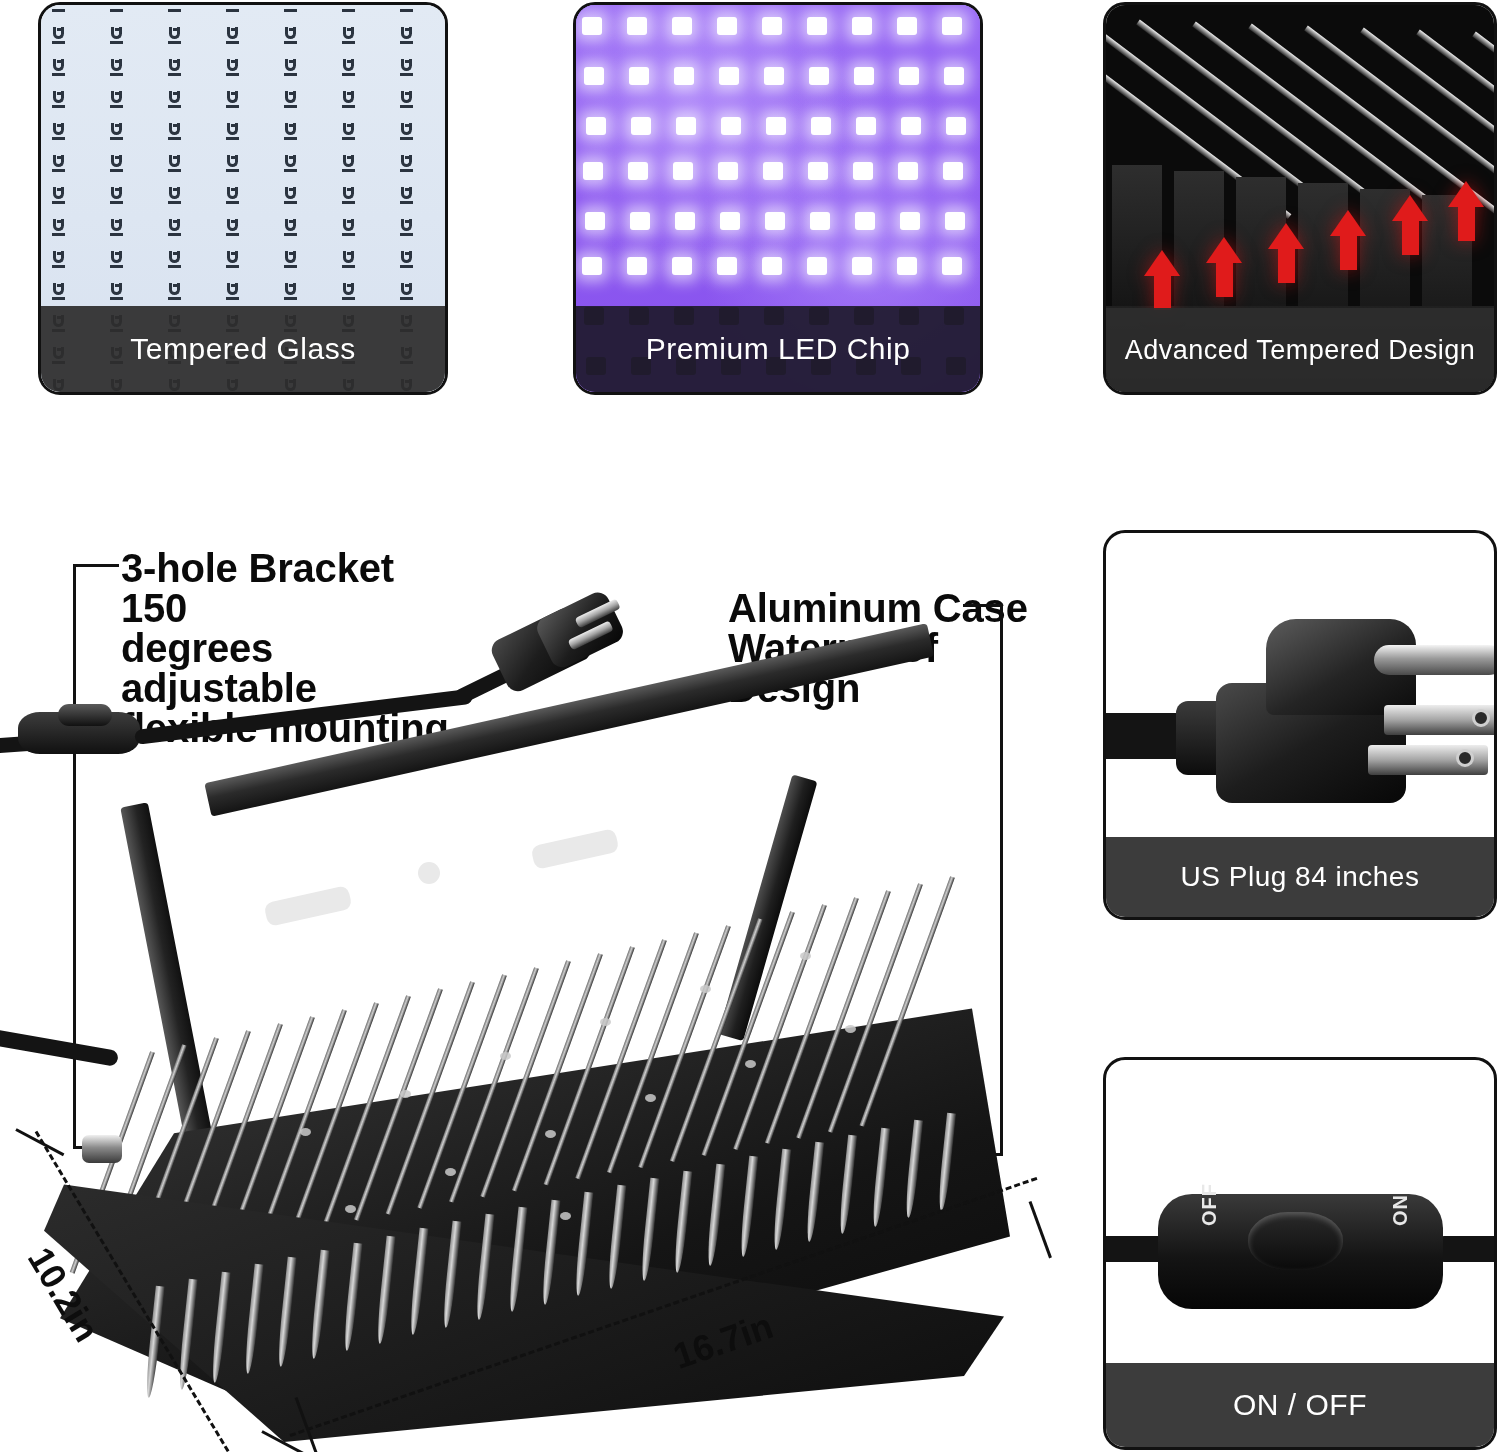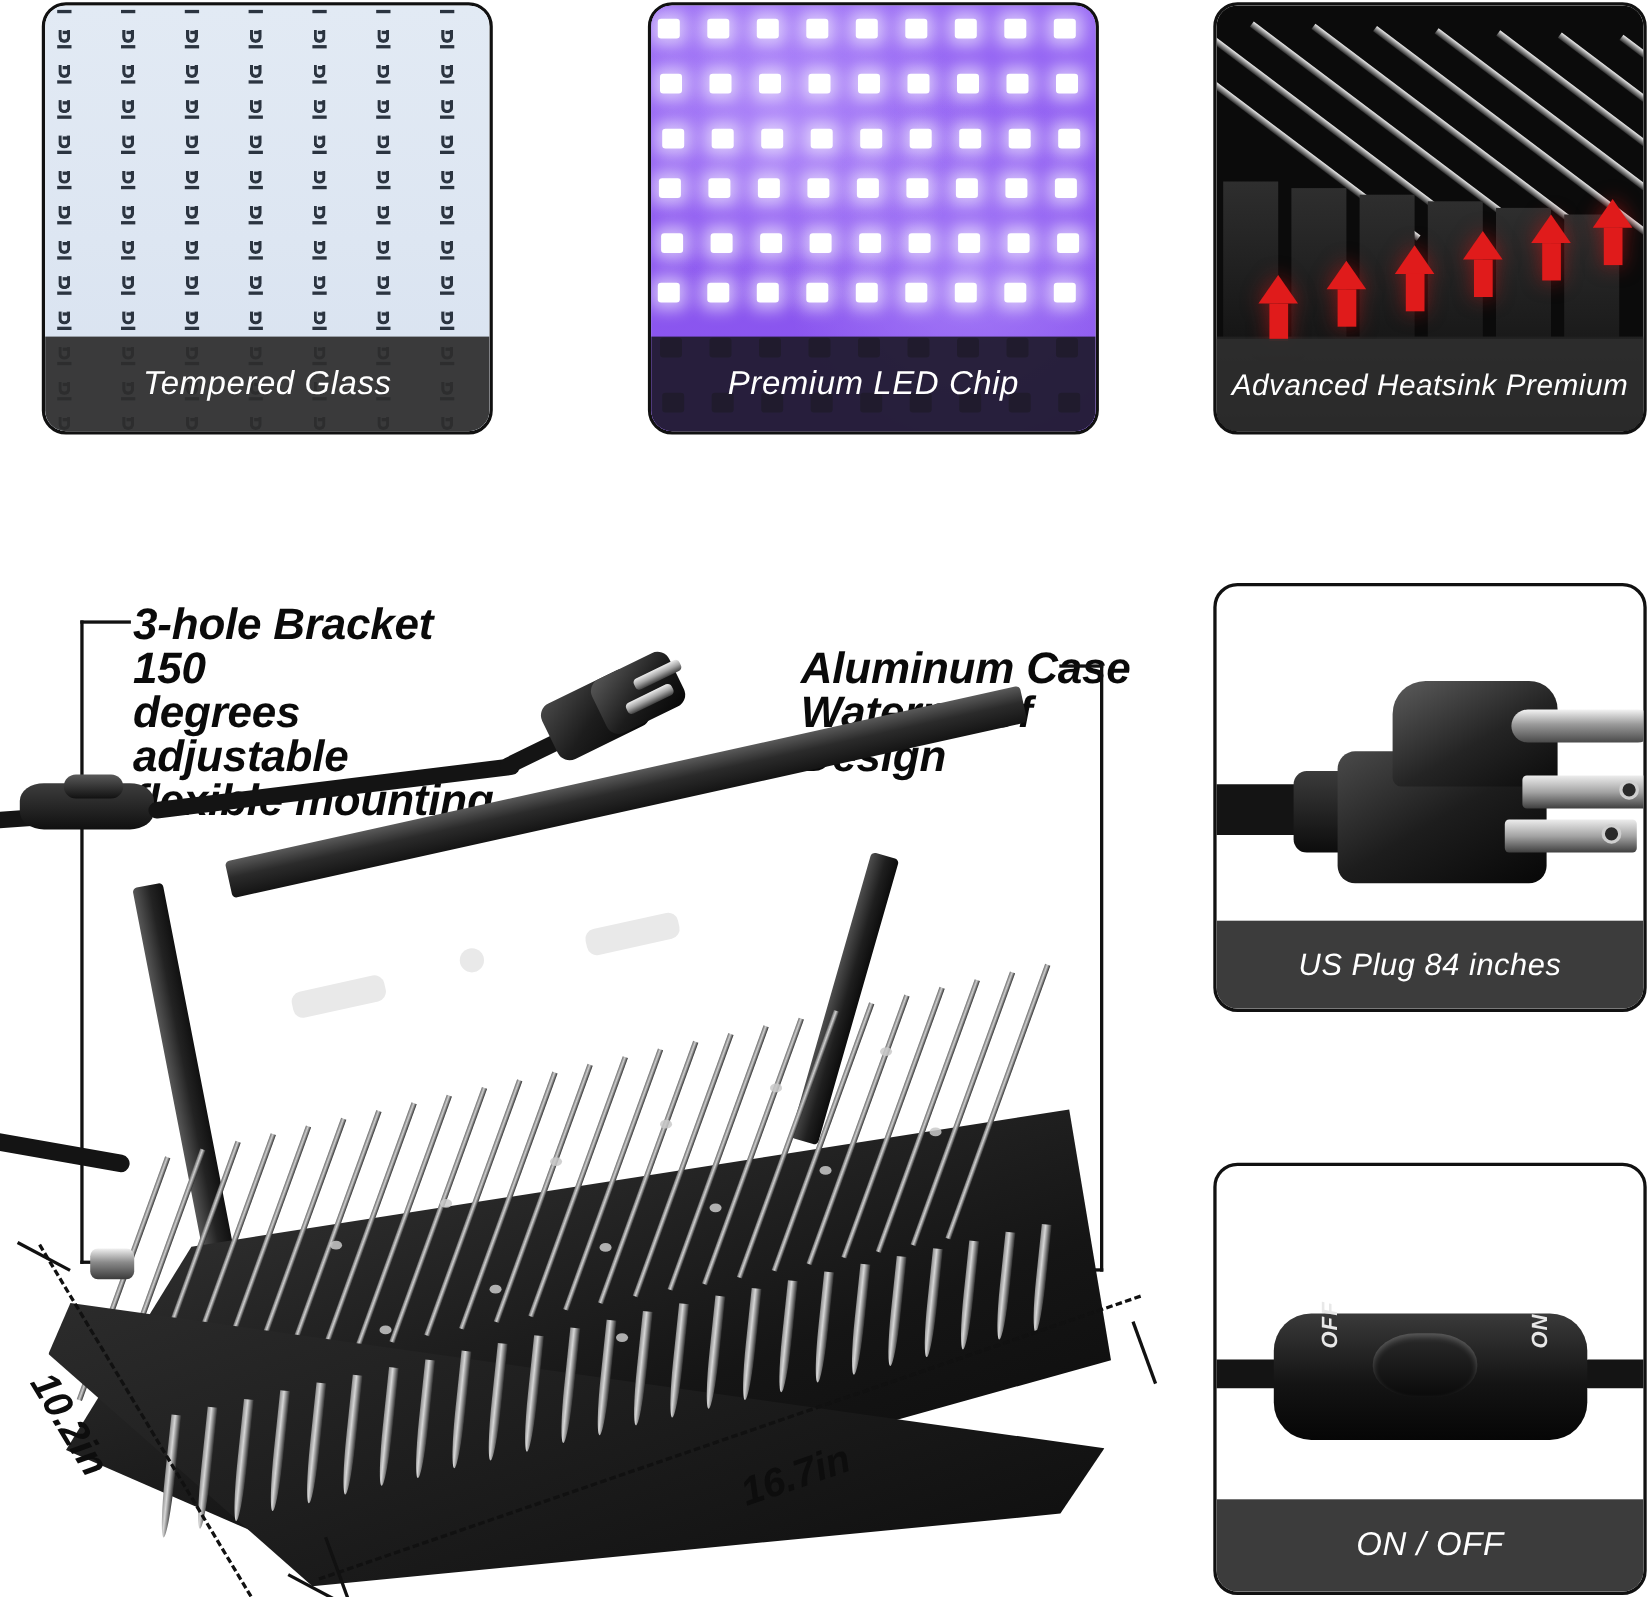--- a/index.html
+++ b/index.html
@@ -4,21 +4,21 @@
 <style>
   * { box-sizing: border-box; margin: 0; padding: 0; }
   body {
     width: 1500px;
     height: 1452px;
     background: #ffffff;
     font-family: "Liberation Sans", sans-serif;
     position: relative;
     overflow: hidden;
   }
-  .stage { position: absolute; left: 0; top: 0; width: 1500px; height: 1452px; font-style: italic; }
+  .stage { position: absolute; left: 0; top: 0; width: 1500px; height: 1452px; }
 
   
   .tile {
     position: absolute;
     border: 3px solid #111;
     border-radius: 22px;
     overflow: hidden;
     background: #fff;
   }
   .tile-art { position: absolute; left: 0; top: 0; width: 100%; height: 100%; }
@@ -51,21 +51,21 @@
     display:block; width: 11px; height: 12px;
     border: 3px solid #2b3440; border-top: none;
     border-radius: 0 0 7px 7px;
     position: relative;
   }
   .glass-cell b::after{
     content:""; position:absolute; left:1px; top:1px; width:5px; height:3px; background:#2b3440;
   }
 
   
-  #tile-led { left: 573px; top: 2px; width: 410px; height: 393px; margin-left: 16px; }
+  #tile-led { left: 573px; top: 2px; width: 410px; height: 393px; }
   .led-bg { position:absolute; inset:0; background:#8b5cf6; }
   .led-glow { position:absolute; inset:0;
     background:
       radial-gradient(circle at 30% 28%, rgba(200,170,255,0.55), transparent 42%),
       radial-gradient(circle at 72% 62%, rgba(190,160,255,0.5), transparent 45%),
       linear-gradient(180deg,#9a6cf5 0%, #8b56f0 50%, #8a55ee 100%);
   }
   .led-dot {
     position:absolute; width:20px; height:18px; background:#ffffff;
     border-radius:3px; box-shadow: 0 0 14px 7px rgba(255,255,255,0.55);
@@ -680,21 +680,21 @@
           <div class="arrow-wrap" style="left: 286px; top: 190px;">
             <div class="arrow-head"></div>
             <div class="arrow-stem"></div>
           </div>
           <div class="arrow-wrap" style="left: 342px; top: 176px;">
             <div class="arrow-head"></div>
             <div class="arrow-stem"></div>
           </div>
         </div>
     </div>
-    <div class="tile-caption" style="height:84px;font-size:27px;">Advanced Heatsink Premium</div>
+    <div class="tile-caption" style="height:84px;font-size:27px;">Advanced Tempered Design</div>
   </div>
 
   <div class="tile" id="tile-plug">
     <div class="tile-art">
 
       <div class="cord" style="left:-10px;top:180px;width:120px;height:46px;border-radius:10px;"></div>
       <div class="cord" style="left:70px;top:168px;width:54px;height:74px;border-radius:12px;background:linear-gradient(180deg,#3b3b3b,#0c0c0c);"></div>
 
       <div class="plug-body" style="left:110px;top:150px;width:190px;height:120px;border-radius:16px;"></div>
       <div class="plug-body" style="left:160px;top:86px;width:150px;height:96px;border-radius:30px 26px 8px 8px;

